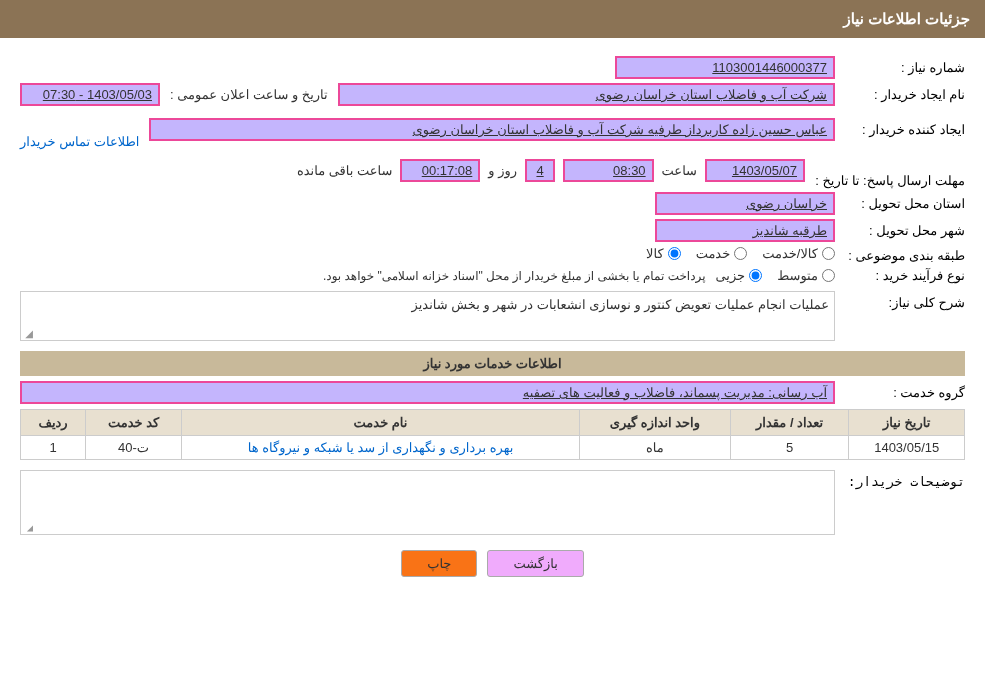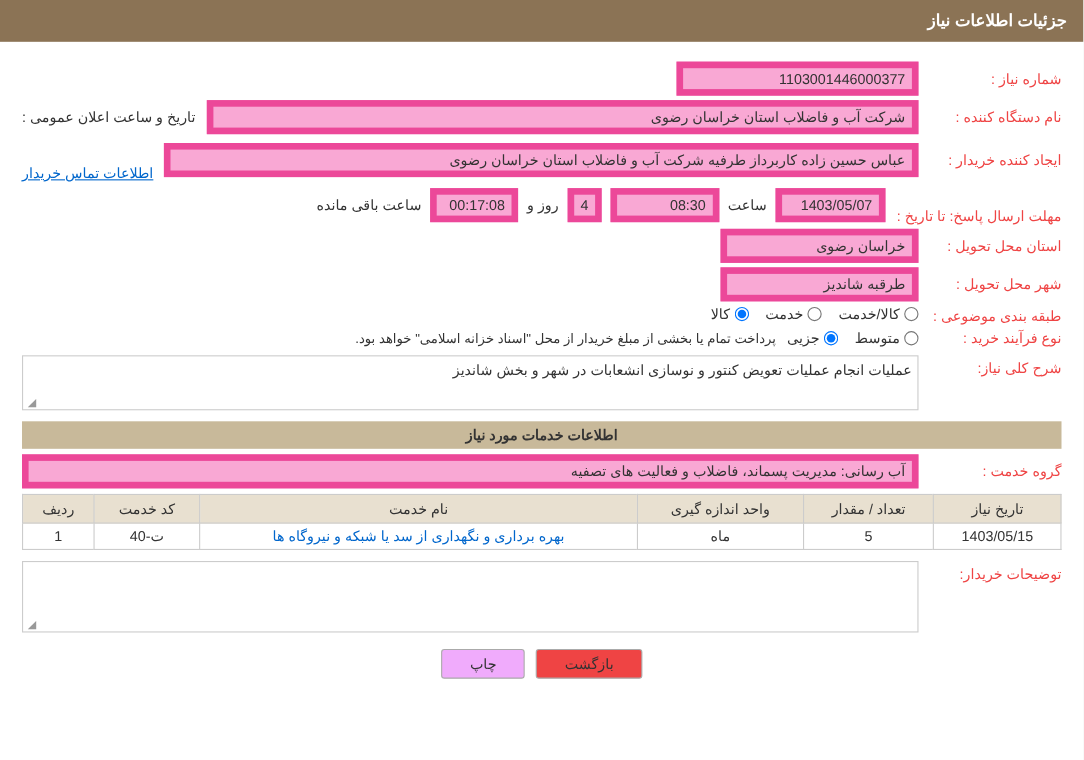--- a/index.html
+++ b/index.html
@@ -31,21 +31,20 @@
       background: #c8b99a;
       color: #333;
       text-align: center;
       padding: 5px 10px;
       font-weight: bold;
       margin: 10px 0 5px 0;
       font-size: 13px;
     }
     .link-text {
       color: #0066cc;
-      text-decoration: underline;
       cursor: pointer;
       margin-top: 24px;
     }
     .radio-group {
       display: inline-flex;
       gap: 15px;
       align-items: center;
       direction: rtl;
     }
     .radio-item {
@@ -64,21 +63,21 @@
     .services-table {
       width: 100%;
       border-collapse: collapse;
       margin-top: 5px;
     }
     .services-table th {
       background: #e8e0d0;
       border: 1px solid #ccc;
       padding: 5px 8px;
       text-align: center;
-      font-weight: normal;
+      font-weight: bold;
     }
     .services-table td {
       border: 1px solid #ccc;
       padding: 4px 8px;
       text-align: center;
     }
     .services-table td.link-cell {
       color: #0066cc;
     }
     .description-box {
@@ -108,52 +107,53 @@
     }
     .btn {
       padding: 5px 25px;
       border: 1px solid #aaa;
       cursor: pointer;
       font-size: 13px;
       font-family: Tahoma, Arial, sans-serif;
       border-radius: 3px;
     }
     .btn-print {
+      background: #f97316;
+      color: #333;
+      text-align: center;
+    }
+    .btn-back {
       background: #f0abfc;
-      color: #333;
-      text-align: center;
-    }
-    .btn-back {
-      background: #ef4444;
       color: #333;
     }
     .main-content-area {
       position: relative;
     }
     .row-line {
       display: flex;
       align-items: center;
       margin: 4px 0;
       direction: rtl;
     }
     .row-label {
       min-width: 130px;
       text-align: right;
       padding-left: 8px;
-      color: #ef4444;
+      color: #000000;
     }
     .row-value {
       flex: 1;
     }
     .inline-box {
-      border: 6px solid #ec4899;
-      background: #f9a8d4;
+      border: 2px solid #ec4899;
+      background: #c4b5fd;
       padding: 2px 6px;
       min-height: 22px;
       display: inline-block;
+      text-decoration: underline;
     }
     .notice-text {
       color: #333;
       font-size: 12px;
     }
   </style>
 </head>
 <body>
 
 <div class="page-wrapper">
@@ -164,24 +164,25 @@
   <div class="content main-content-area">
 
     <div class="row-line" style="margin-top:8px;">
       <div class="row-label">شماره نیاز :</div>
       <div class="row-value">
         <span class="inline-box" style="min-width:220px;">1103001446000377</span>
       </div>
     </div>
 
     <div class="row-line">
-      <div class="row-label">نام دستگاه کننده :</div>
+      <div class="row-label">نام ایجاد خریدار :</div>
       <div class="row-value" style="display:flex; align-items:center; gap:10px; flex-wrap:wrap;">
         <span class="inline-box" style="flex:1; min-width:200px;">شرکت آب و فاضلاب استان خراسان رضوی</span>
         <span style="white-space:nowrap;">تاریخ و ساعت اعلان عمومی :</span>
+        <span class="inline-box" style="min-width:140px;">1403/05/03 - 07:30</span>
       </div>
     </div>
 
     <div class="row-line">
       <div class="row-label">ایجاد کننده خریدار :</div>
       <div class="row-value" style="display:flex; align-items:center; gap:10px;">
         <span class="inline-box" style="flex:1;">عباس حسین زاده کاربرداز طرفیه  شرکت آب و فاضلاب استان خراسان رضوی</span>
         <span class="link-text">اطلاعات تماس خریدار</span>
       </div>
     </div>
@@ -289,21 +290,21 @@
           <td>1403/05/15</td>
           <td>5</td>
           <td>ماه</td>
           <td class="link-cell" style="color:#0066cc; cursor:pointer;">بهره برداری و نگهداری از سد یا شبکه و نیروگاه ها</td>
           <td>ت-40</td>
           <td>1</td>
         </tr>
       </tbody>
     </table>
 
-    <div class="row-line" style="align-items:flex-start; margin-top:10px;">
+    <div class="row-line" style="align-items:flex-start; margin-top:10px;font-family:Liberation Mono, monospace;">
       <div class="row-label" style="padding-top:4px;">توضیحات خریدار:</div>
       <div class="row-value">
         <div class="description-box" style="min-height:65px; position:relative;">
           <span class="resize-handle">◢</span>
         </div>
       </div>
     </div>
 
     <div class="buttons-row">
       <button class="btn btn-back">بازگشت</button>

